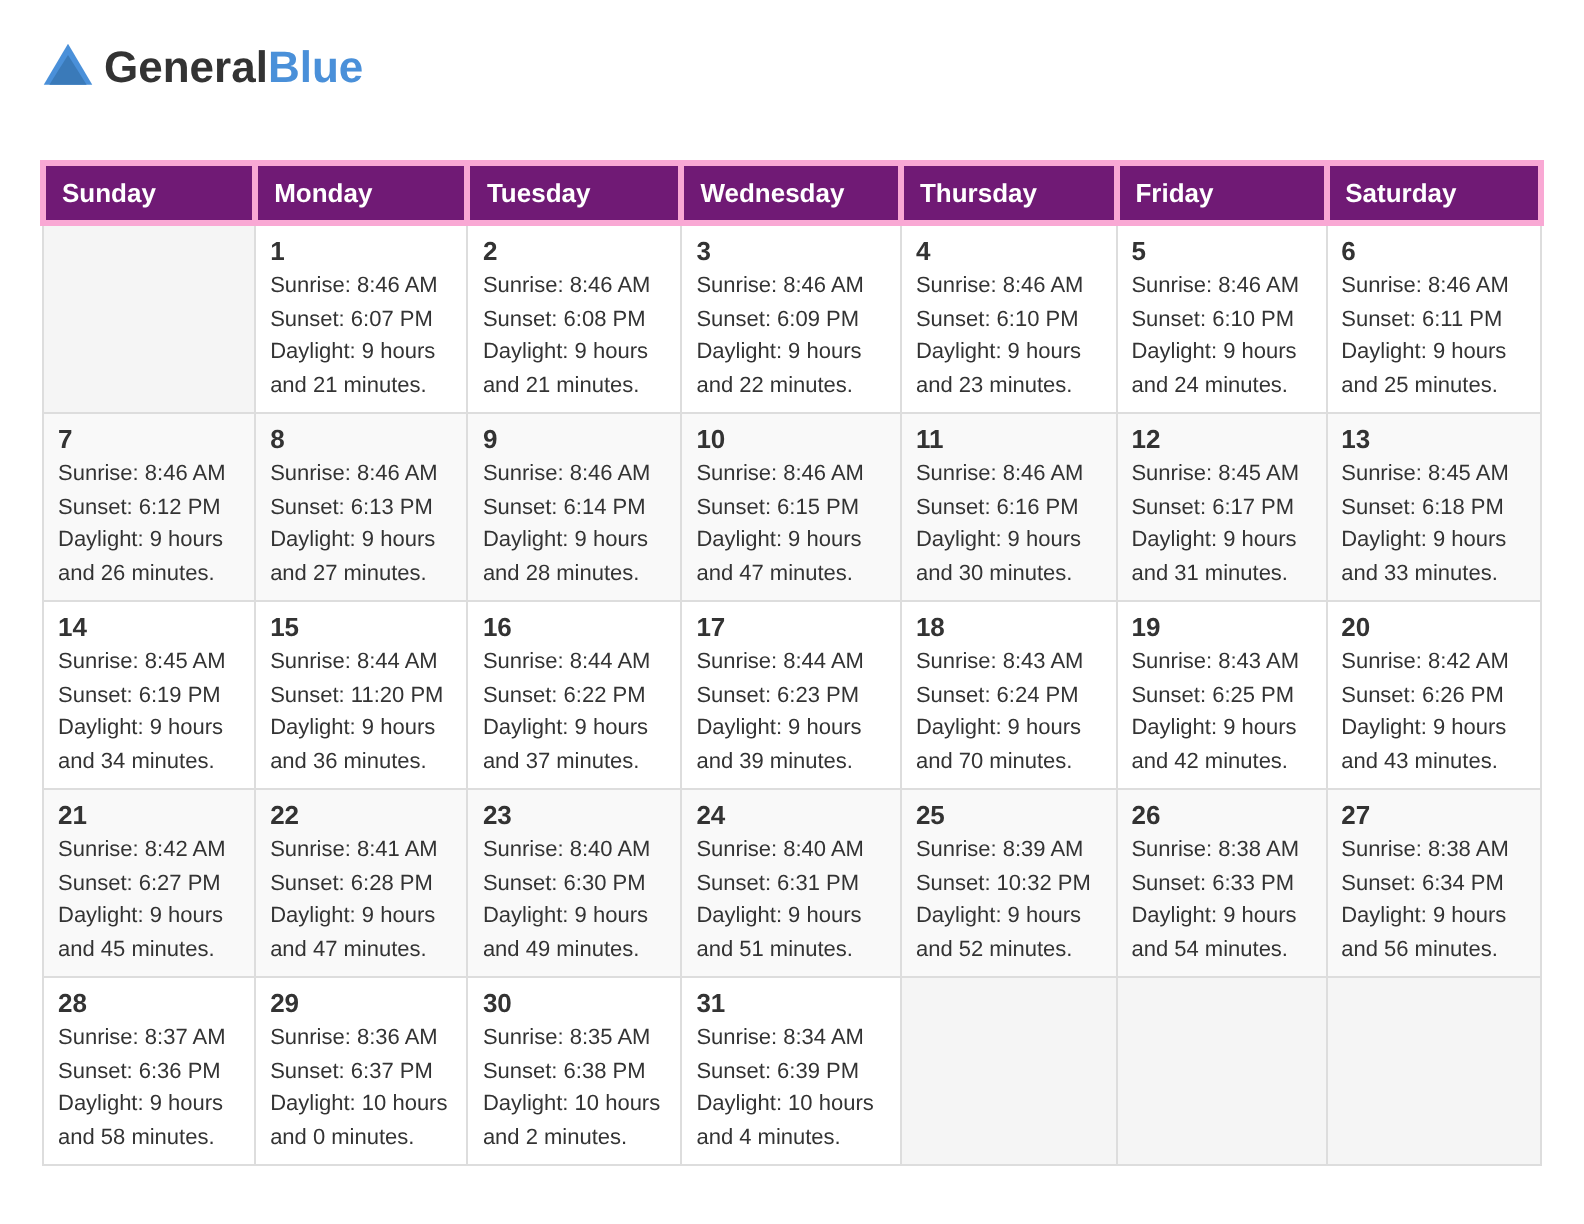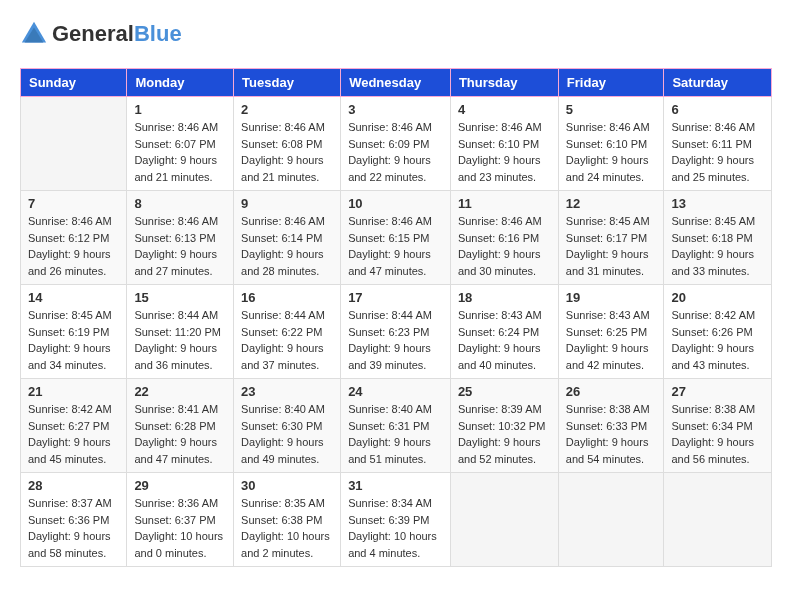--- a/index.html
+++ b/index.html
@@ -7,21 +7,21 @@
       font-family: Arial, sans-serif;
       background: #fff;
       width: 792px;
       min-height: 612px;
       padding: 20px;
     }
     .header {
       display: flex;
       justify-content: space-between;
       align-items: flex-end;
-      margin-bottom: 20px;
+      margin-bottom: 32px;
     }
     .logo {
       display: flex;
       align-items: center;
       gap: 4px;
     }
     .logo-text-general {
       font-size: 22px;
       font-weight: bold;
       color: #333;
@@ -46,26 +46,26 @@
     .location {
       font-size: 16px;
       color: #555;
     }
     .calendar {
       width: 100%;
       border-collapse: collapse;
       border: 1px solid #ccc;
     }
     .calendar th {
-      background-color: #1d4ed8;
+      background-color: #701a75;
       color: #fff;
       text-align: left;
       padding: 6px 8px;
       font-size: 13px;
-      border: 1px solid #f9a8d4;
+      border: 3px solid #f9a8d4;
     }
     .calendar td {
       vertical-align: top;
       padding: 5px 7px;
       border: 1px solid #ddd;
       font-size: 11px;
       color: #333;
       width: 113px;
       min-height: 80px;
       background: #fff;
@@ -183,21 +183,21 @@
         <td>
           <span class="day-number">16</span>
           <div class="day-content"><span>Sunrise: 8:44 AM</span><br><span>Sunset: 6:22 PM</span><br><span>Daylight: 9 hours</span><br><span>and 37 minutes.</span></div>
         </td>
         <td>
           <span class="day-number">17</span>
           <div class="day-content"><span>Sunrise: 8:44 AM</span><br><span>Sunset: 6:23 PM</span><br><span>Daylight: 9 hours</span><br><span>and 39 minutes.</span></div>
         </td>
         <td>
           <span class="day-number">18</span>
-          <div class="day-content"><span>Sunrise: 8:43 AM</span><br><span>Sunset: 6:24 PM</span><br><span>Daylight: 9 hours</span><br><span>and 40 minutes.</span></div>
+          <div class="day-content"><span>Sunrise: 8:43 AM</span><br><span>Sunset: 6:24 PM</span><br><span>Daylight: 9 hours</span><br><span>and 70 minutes.</span></div>
         </td>
         <td>
           <span class="day-number">19</span>
           <div class="day-content"><span>Sunrise: 8:43 AM</span><br><span>Sunset: 6:25 PM</span><br><span>Daylight: 9 hours</span><br><span>and 42 minutes.</span></div>
         </td>
         <td>
           <span class="day-number">20</span>
           <div class="day-content"><span>Sunrise: 8:42 AM</span><br><span>Sunset: 6:26 PM</span><br><span>Daylight: 9 hours</span><br><span>and 43 minutes.</span></div>
         </td>
       </tr>

